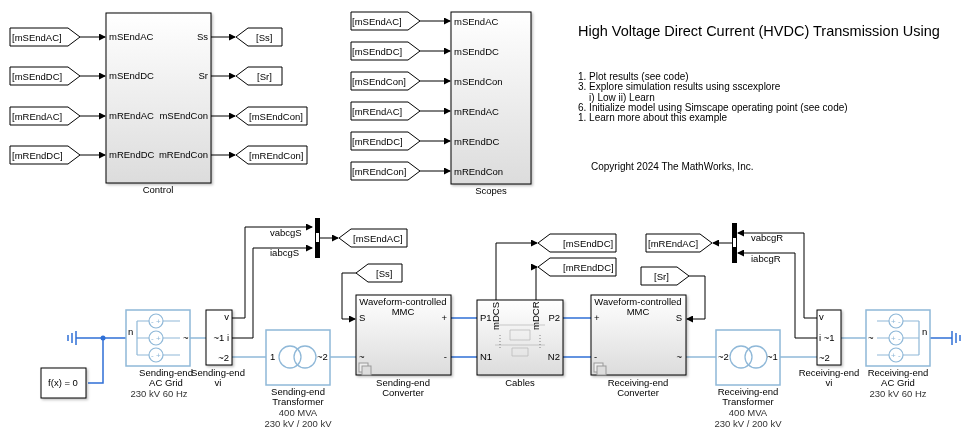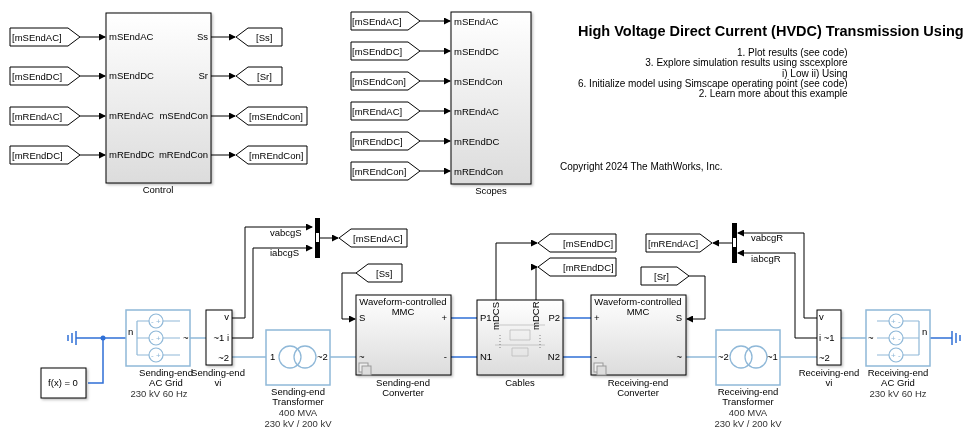--- a/index.html
+++ b/index.html
@@ -1,36 +1,36 @@
 <!DOCTYPE html>
 <html><head>
 <meta charset="utf-8">
 <style>
   html, body { margin:0; padding:0; background:#ffffff; }
   body { width:972px; height:443px; overflow:hidden; position:relative; font-family:"Liberation Sans", sans-serif; }
   svg { position:absolute; left:0; top:0; }
   .t { font-family:"Liberation Sans", sans-serif; font-size:9.5px; fill:#000; }
   .tg { font-family:"Liberation Sans", sans-serif; font-size:9.5px; fill:#333; }
-  .title { position:absolute; left:578px; top:24px; font-weight:bold; font-size:14.5px; line-height:15px; color:#000; width:390px; }
-  .notes { position:absolute; left:578px; top:48px; font-size:10px; line-height:10.3px; color:#000;text-align:right; }
+  .title { position:absolute; left:578px; top:24px; font-weight:normal; font-size:14.5px; line-height:15px; color:#000; width:390px; }
+  .notes { position:absolute; left:578px; top:72px; font-size:10px; line-height:10.3px; color:#000; }
   .notes div { white-space:pre; }
-  .copy { position:absolute; left:560px; top:161px; font-size:10px; color:#000; }
+  .copy { position:absolute; left:591px; top:161px; font-size:10px; color:#000; }
 </style>
 </head>
 <body>
 
 <div class="title">
   <div>High Voltage Direct Current (HVDC) Transmission Using</div>
 </div>
 <div class="notes">
   <div>1. Plot results (see code)</div>
   <div>3. Explore simulation results using sscexplore</div>
-  <div>    i) Low ii) Using</div>
+  <div>    i) Low ii) Learn</div>
   <div>6. Initialize model using Simscape operating point (see code)</div>
-  <div>2. Learn more about this example</div>
+  <div>1. Learn more about this example</div>
 </div>
 <div class="copy">Copyright 2024 The MathWorks, Inc.</div>
 
 <svg width="972" height="443" viewBox="0 0 972 443">
   <defs>
     <linearGradient id="blkgrad" x1="0" y1="0" x2="0" y2="1">
       <stop offset="0" stop-color="#ffffff"></stop>
       <stop offset="1" stop-color="#dcdcdc"></stop>
     </linearGradient>
     <marker id="arr" markerWidth="7" markerHeight="7" refX="6" refY="3.5" orient="auto" markerUnits="userSpaceOnUse">

